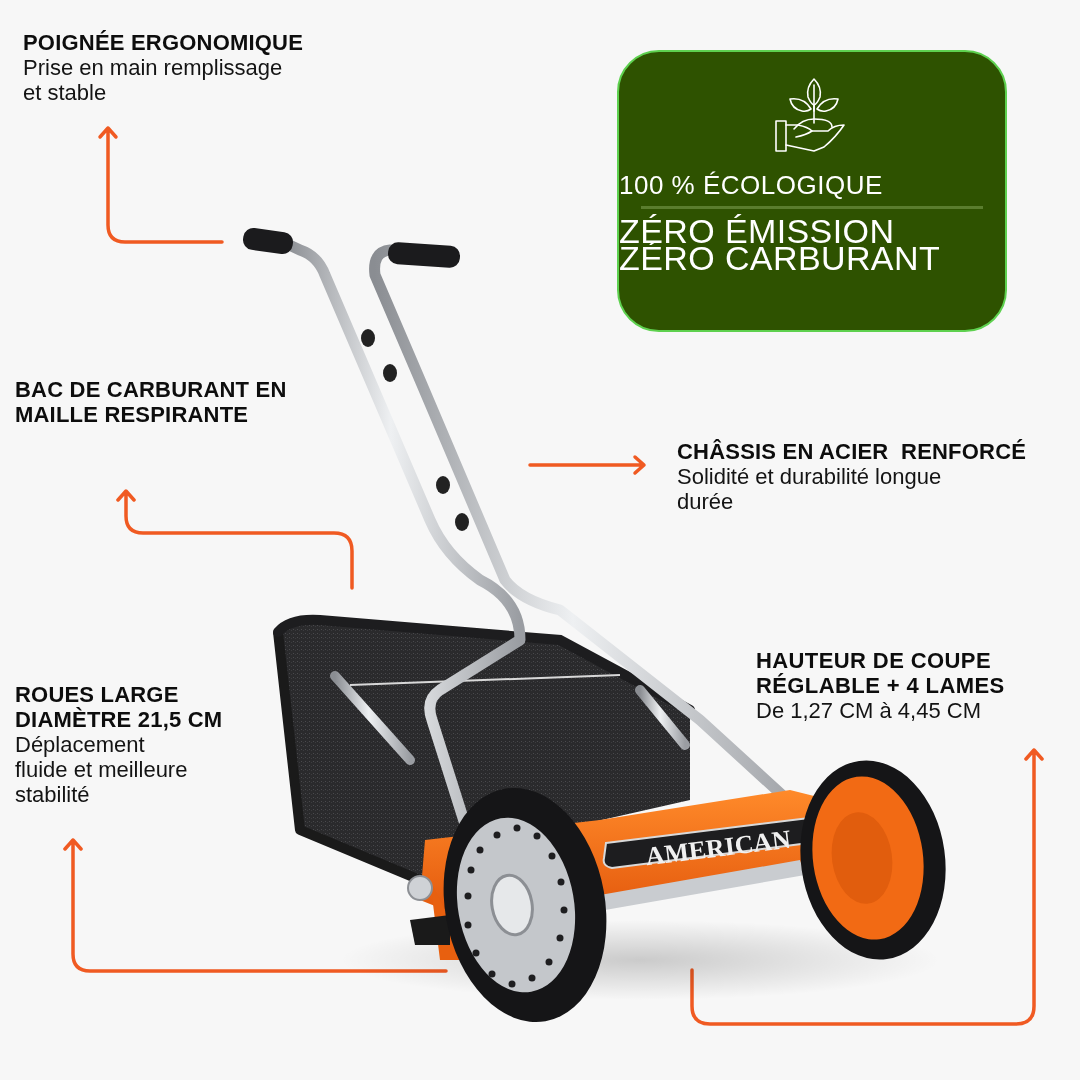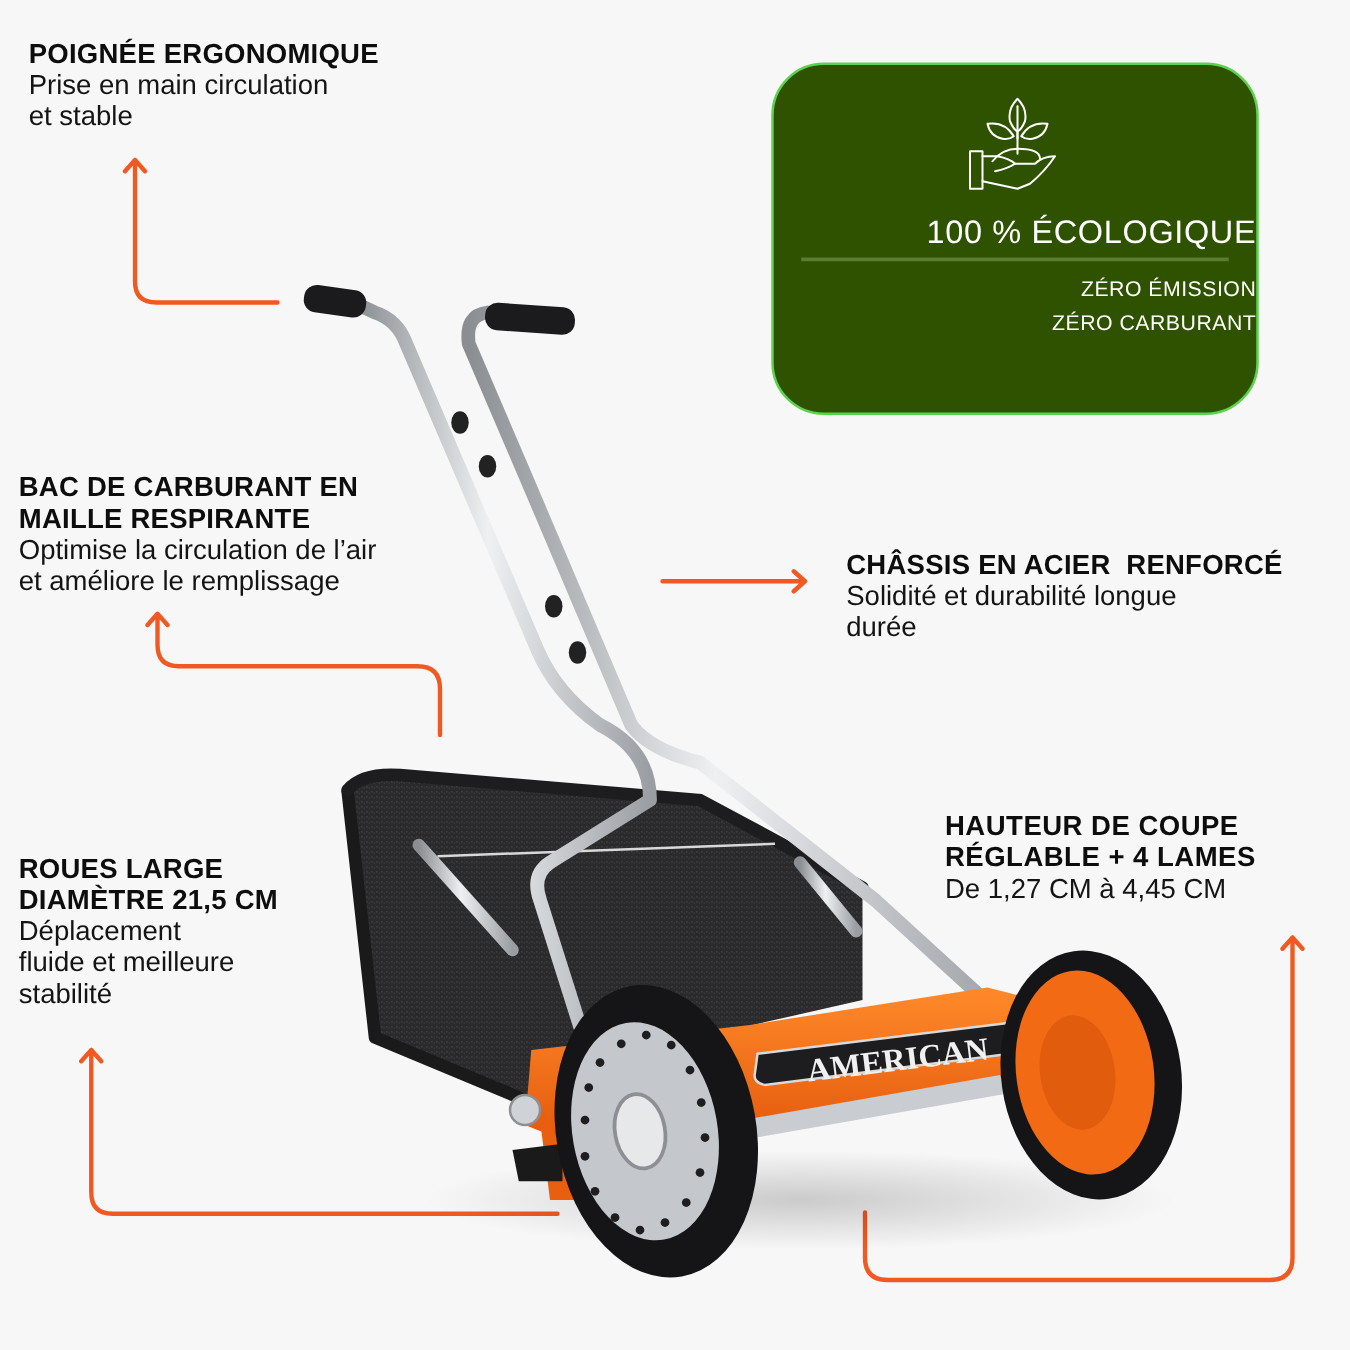--- a/index.html
+++ b/index.html
@@ -7,25 +7,25 @@
   .feature{position:absolute;}
   .f-title{font-weight:700;font-size:22px;line-height:25px;letter-spacing:0.2px;color:#0d0d0d;white-space:pre-line;}
   .f-desc{font-size:22px;line-height:25px;color:#141414;white-space:pre-line;}
   #f-handle{left:23px;top:30px;width:340px;}
   #f-basket{left:15px;top:377px;width:380px;}
   #f-chassis{left:677px;top:427px;width:400px;margin-top:12px;}
   #f-wheels{left:15px;top:682px;width:260px;}
   #f-height{left:756px;top:648px;width:280px;}
   #f-height .f-title{letter-spacing:0.4px;}
   svg.overlay{position:absolute;left:0;top:0;}
-  .eco{position:absolute;left:617px;top:50px;width:390px;height:282px;background:#2e5200;border:2px solid #5ed14f;border-radius:42px;box-sizing:border-box;color:#fff;text-align:right;}
+  .eco{position:absolute;left:617px;top:50px;width:390px;height:282px;background:#2e5200;border:2px solid #5ed14f;border-radius:42px;box-sizing:border-box;color:#fff;text-align:left;}
   .eco-icon{position:absolute;left:155px;top:25px;width:80px;width:80px;height:78px;}
   .eco-title{position:absolute;left:0;right:0;top:118px;font-size:26px;letter-spacing:0.5px;}
   .eco-divider{position:absolute;left:22px;right:22px;top:154px;height:3px;background:#5a7d2e;}
-  .eco-list{position:absolute;left:0;right:0;top:166px;font-size:17px;line-height:27px;letter-spacing:0.4px;}
+  .eco-list{position:absolute;left:0;right:0;top:166px;font-size:34px;line-height:27px;letter-spacing:0.4px;}
   .eco-list div{margin:0;}
 </style>
 </head>
 <body>
 
 <svg class="overlay" width="1080" height="1080" viewBox="0 0 1080 1080">
   <defs>
     <linearGradient id="steel" x1="0" x2="1">
       <stop offset="0" stop-color="#8a8d92"></stop>
       <stop offset="0.45" stop-color="#eef0f2"></stop>
@@ -108,29 +108,27 @@
         <circle cx="468" cy="925" r="3.5"></circle>
         <circle cx="468" cy="896" r="3.5"></circle>
       <circle cx="471" cy="870" r="3.5"></circle>
     </g>
   </g>
   <text x="645" y="855" font-family="Liberation Serif, serif" font-weight="700" font-size="26" fill="#f0f0f0" transform="rotate(-7 730 845)" id="brand-text">AMERICAN</text>
 </svg>
 
 <div class="feature" id="f-handle">
   <div class="f-title">POIGNÉE ERGONOMIQUE</div>
-  <div class="f-desc">Prise en main circulation
+  <div class="f-desc">Prise en main remplissage
 et stable</div>
 </div>
 
 <div class="feature" id="f-basket">
   <div class="f-title">BAC DE CARBURANT EN
 MAILLE RESPIRANTE</div>
-  <div class="f-desc">Optimise la circulation de l’air
-et améliore le remplissage</div>
 </div>
 
 <div class="feature" id="f-chassis">
   <div class="f-title" style="white-space:pre;">CHÂSSIS EN ACIER  RENFORCÉ</div>
   <div class="f-desc">Solidité et durabilité longue
 durée</div>
 </div>
 
 <div class="feature" id="f-wheels">
   <div class="f-title">ROUES LARGE

